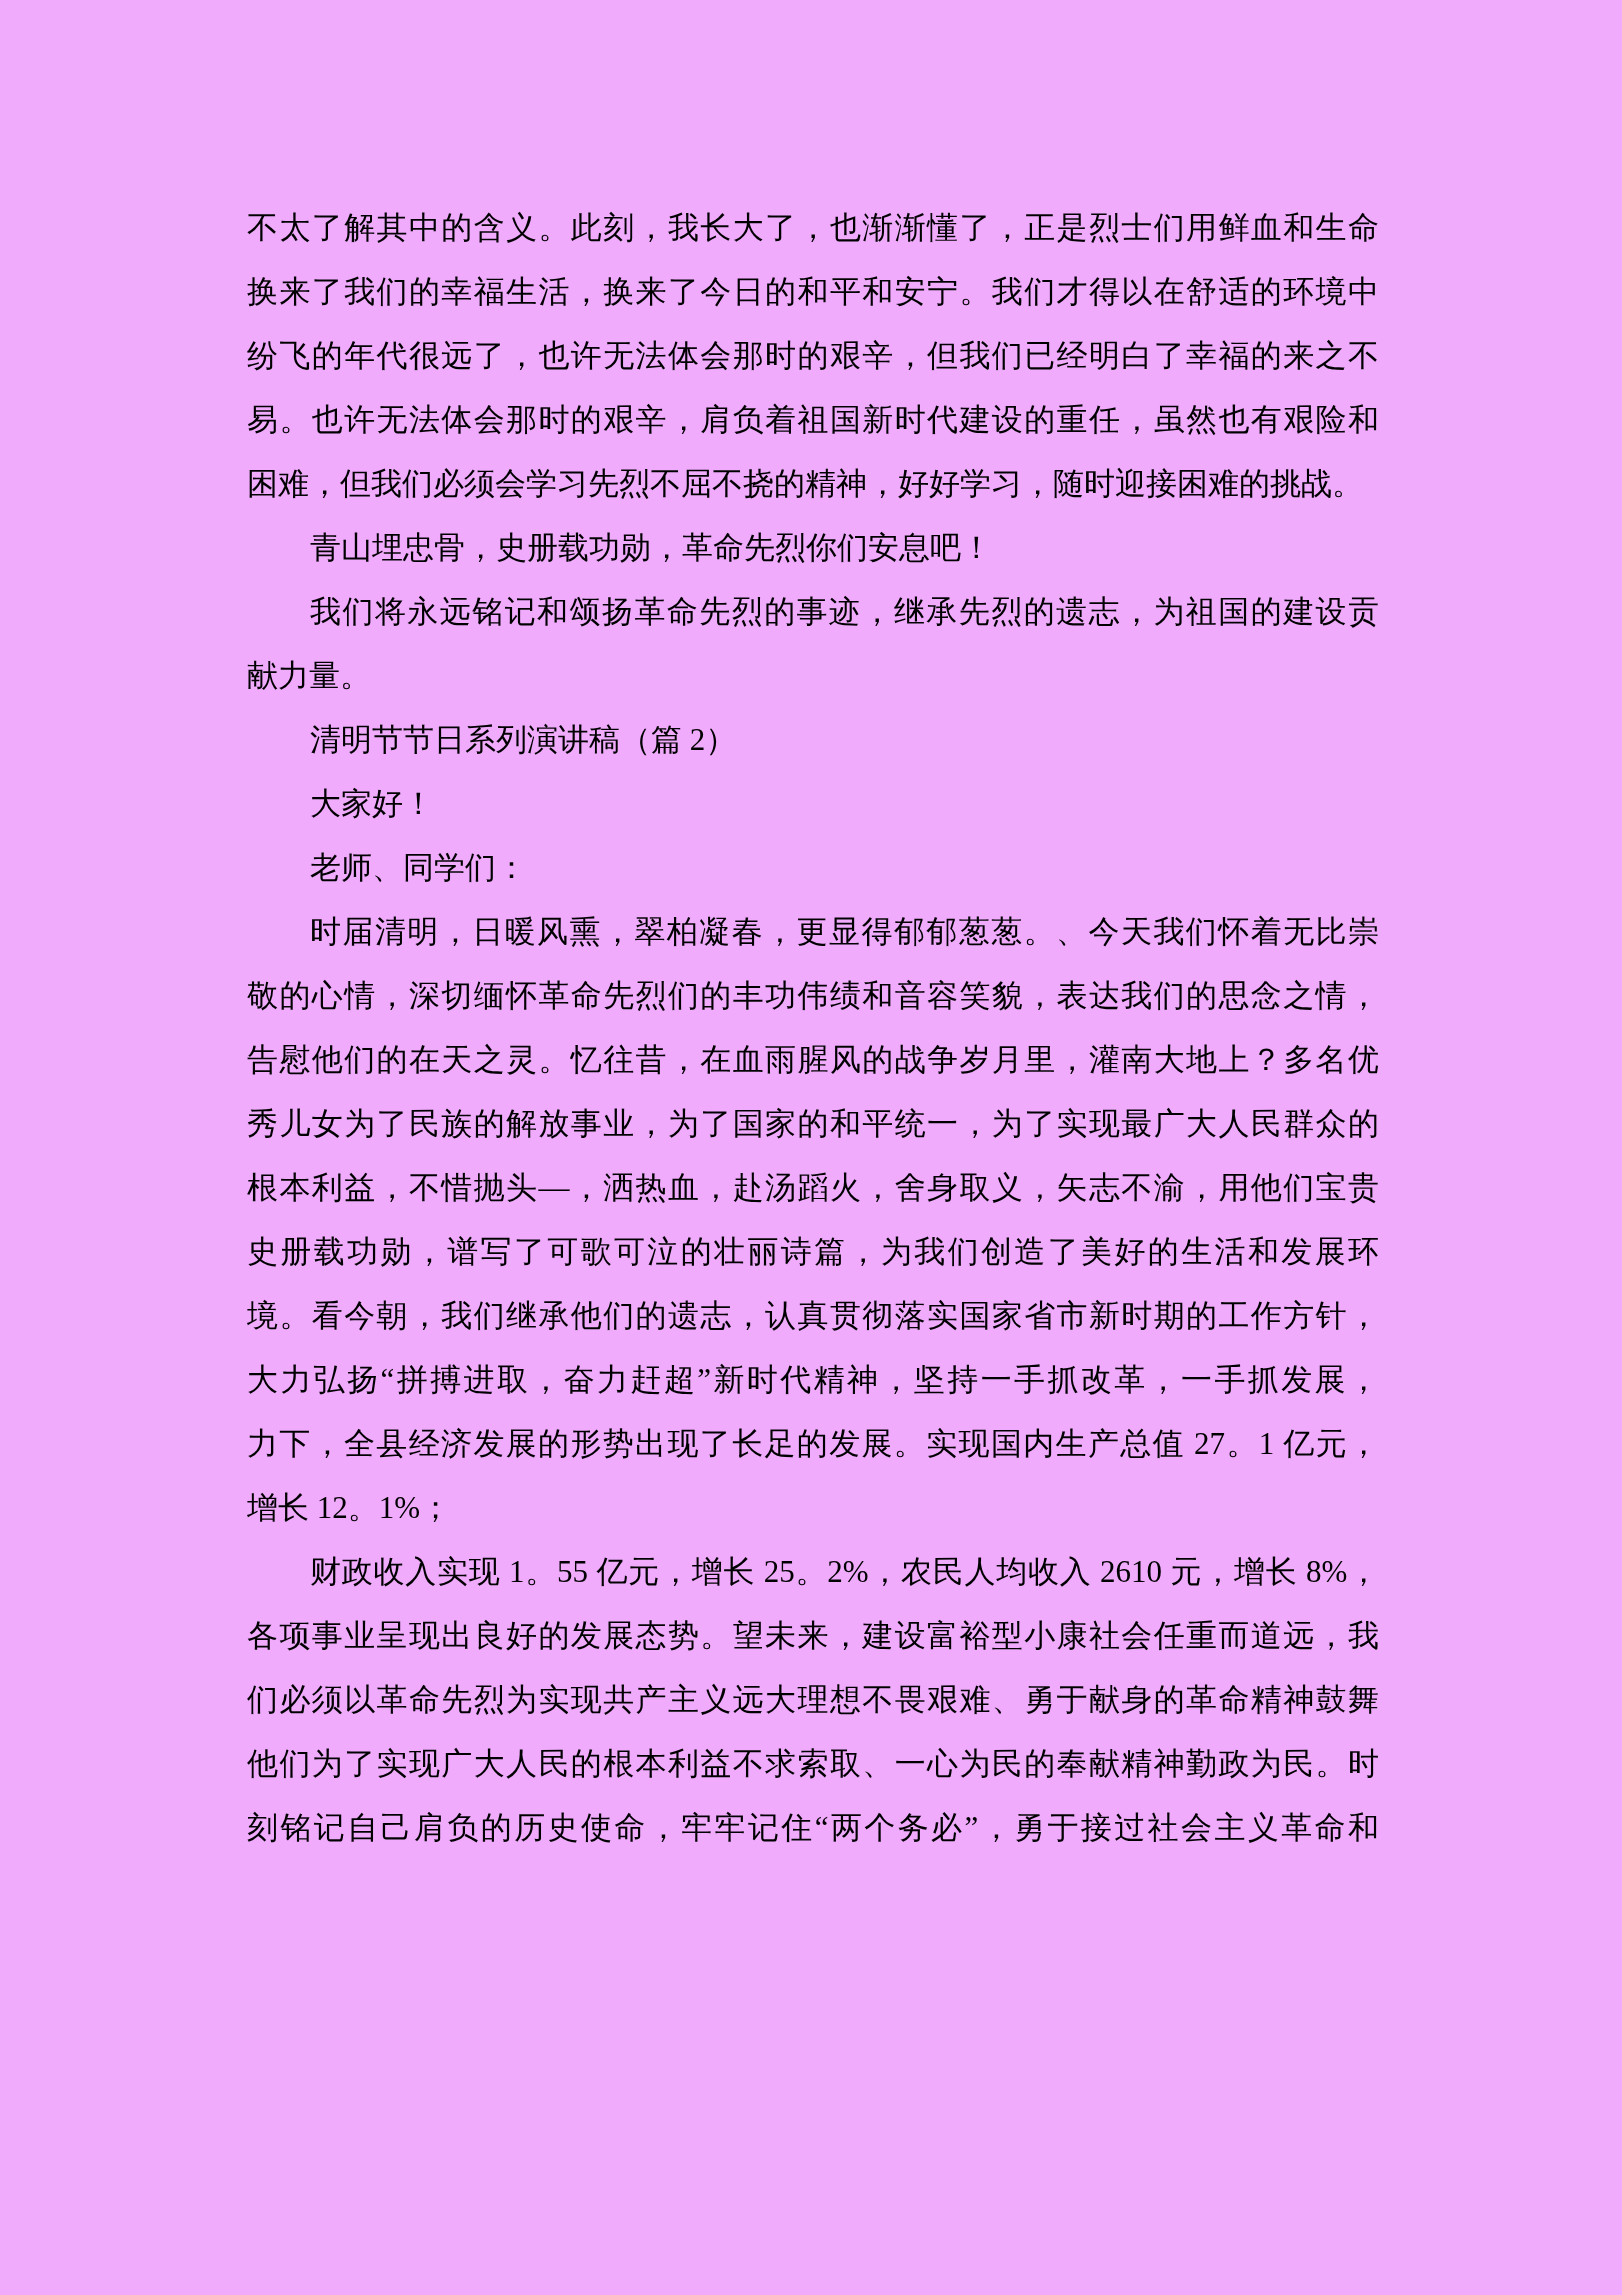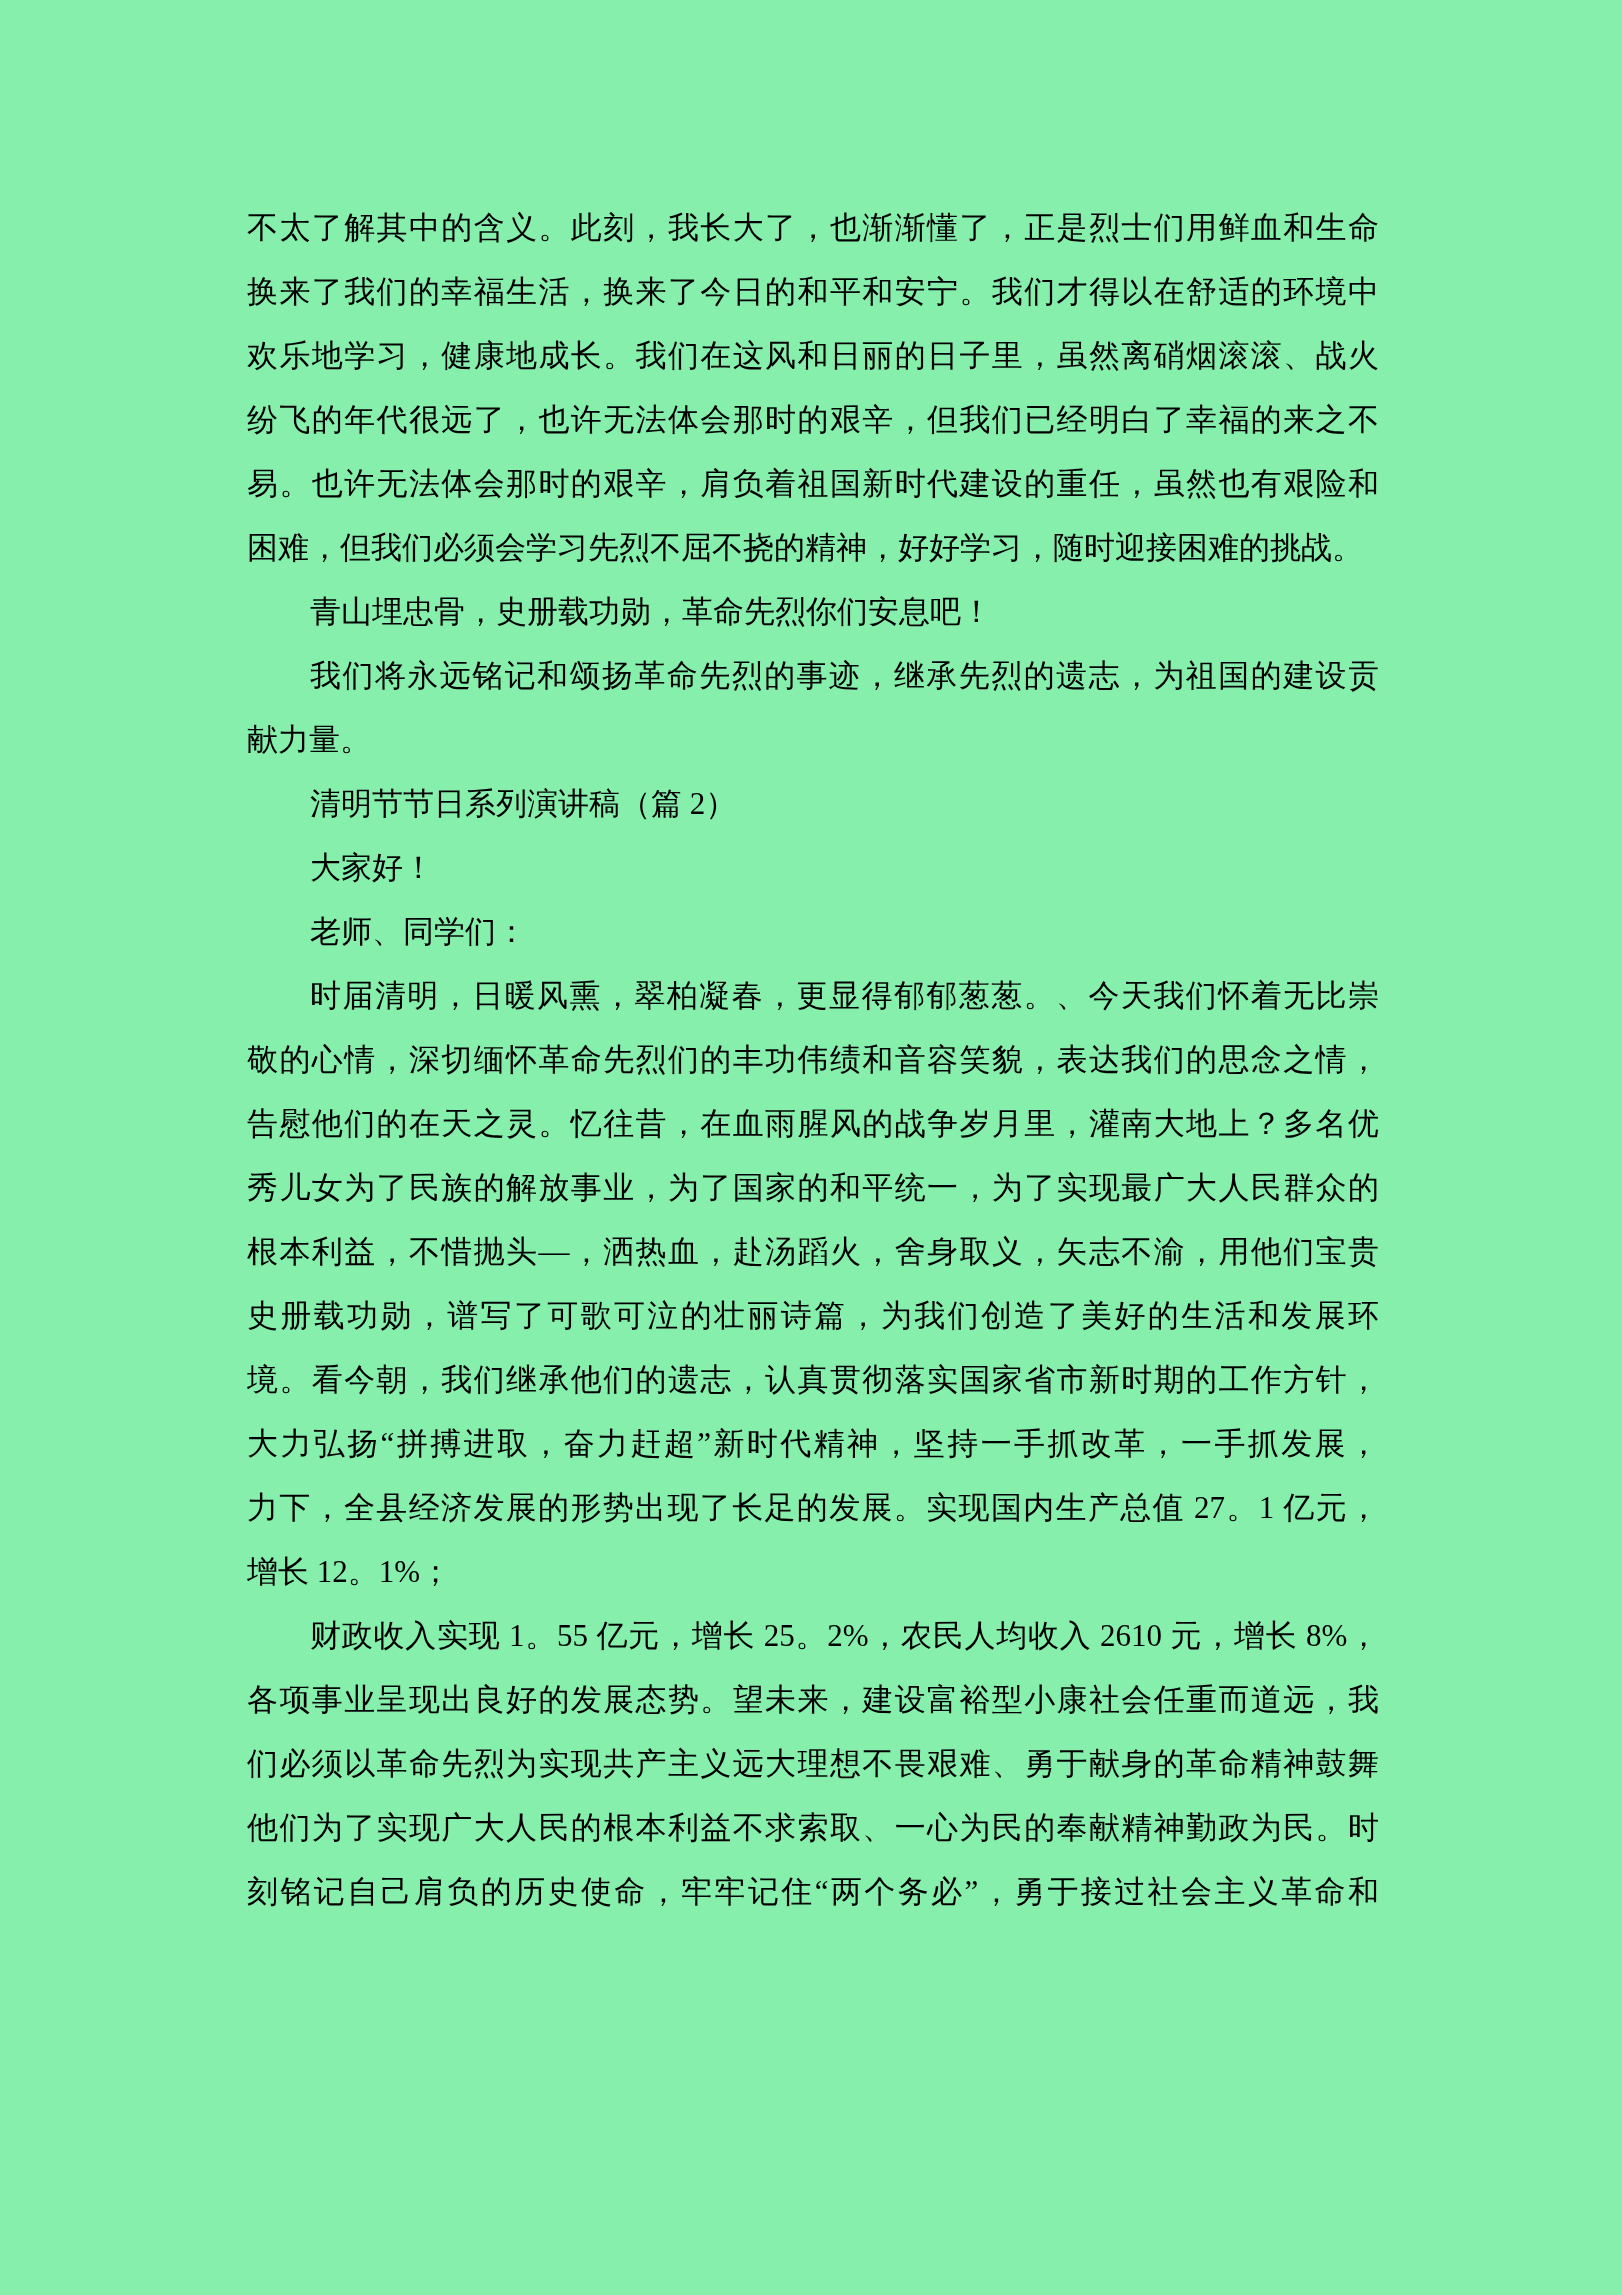--- a/index.html
+++ b/index.html
@@ -10,21 +10,21 @@
     width: 1623px;
     height: 2295px;
     background: #fbfbfb;
     overflow: hidden;
     font-family: "Liberation Serif", "DejaVu Serif", serif;
   }
   .page {
     position: relative;
     width: 1623px;
     height: 2295px;
-    background: #86efac;
+    background: #f0abfc;
     box-sizing: border-box;
     padding: 196px 244px 0 247px;
   }
   .text-column {
     width: 1132px;
   }
   .line {
     font-size: 31px;
     line-height: 64px;
     height: 64px;
@@ -42,21 +42,20 @@
     text-indent: 63px;
   }
 </style>
 </head>
 <body>
 
 <div class="page">
   <div class="text-column">
       <div class="line fill">不太了解其中的含义。此刻，我长大了，也渐渐懂了，正是烈士们用鲜血和生命</div>
       <div class="line fill">换来了我们的幸福生活，换来了今日的和平和安宁。我们才得以在舒适的环境中</div>
-      <div class="line fill">欢乐地学习，健康地成长。我们在这风和日丽的日子里，虽然离硝烟滚滚、战火</div>
       <div class="line fill">纷飞的年代很远了，也许无法体会那时的艰辛，但我们已经明白了幸福的来之不</div>
       <div class="line fill">易。也许无法体会那时的艰辛，肩负着祖国新时代建设的重任，虽然也有艰险和</div>
       <div class="line">困难，但我们必须会学习先烈不屈不挠的精神，好好学习，随时迎接困难的挑战。</div>
       <div class="line indent">青山埋忠骨，史册载功勋，革命先烈你们安息吧！</div>
       <div class="line indent fill">我们将永远铭记和颂扬革命先烈的事迹，继承先烈的遗志，为祖国的建设贡</div>
       <div class="line">献力量。</div>
       <div class="line indent">清明节节日系列演讲稿（篇 2）</div>
       <div class="line indent">大家好！</div>
       <div class="line indent">老师、同学们：</div>
       <div class="line indent fill">时届清明，日暖风熏，翠柏凝春，更显得郁郁葱葱。、今天我们怀着无比崇</div>

